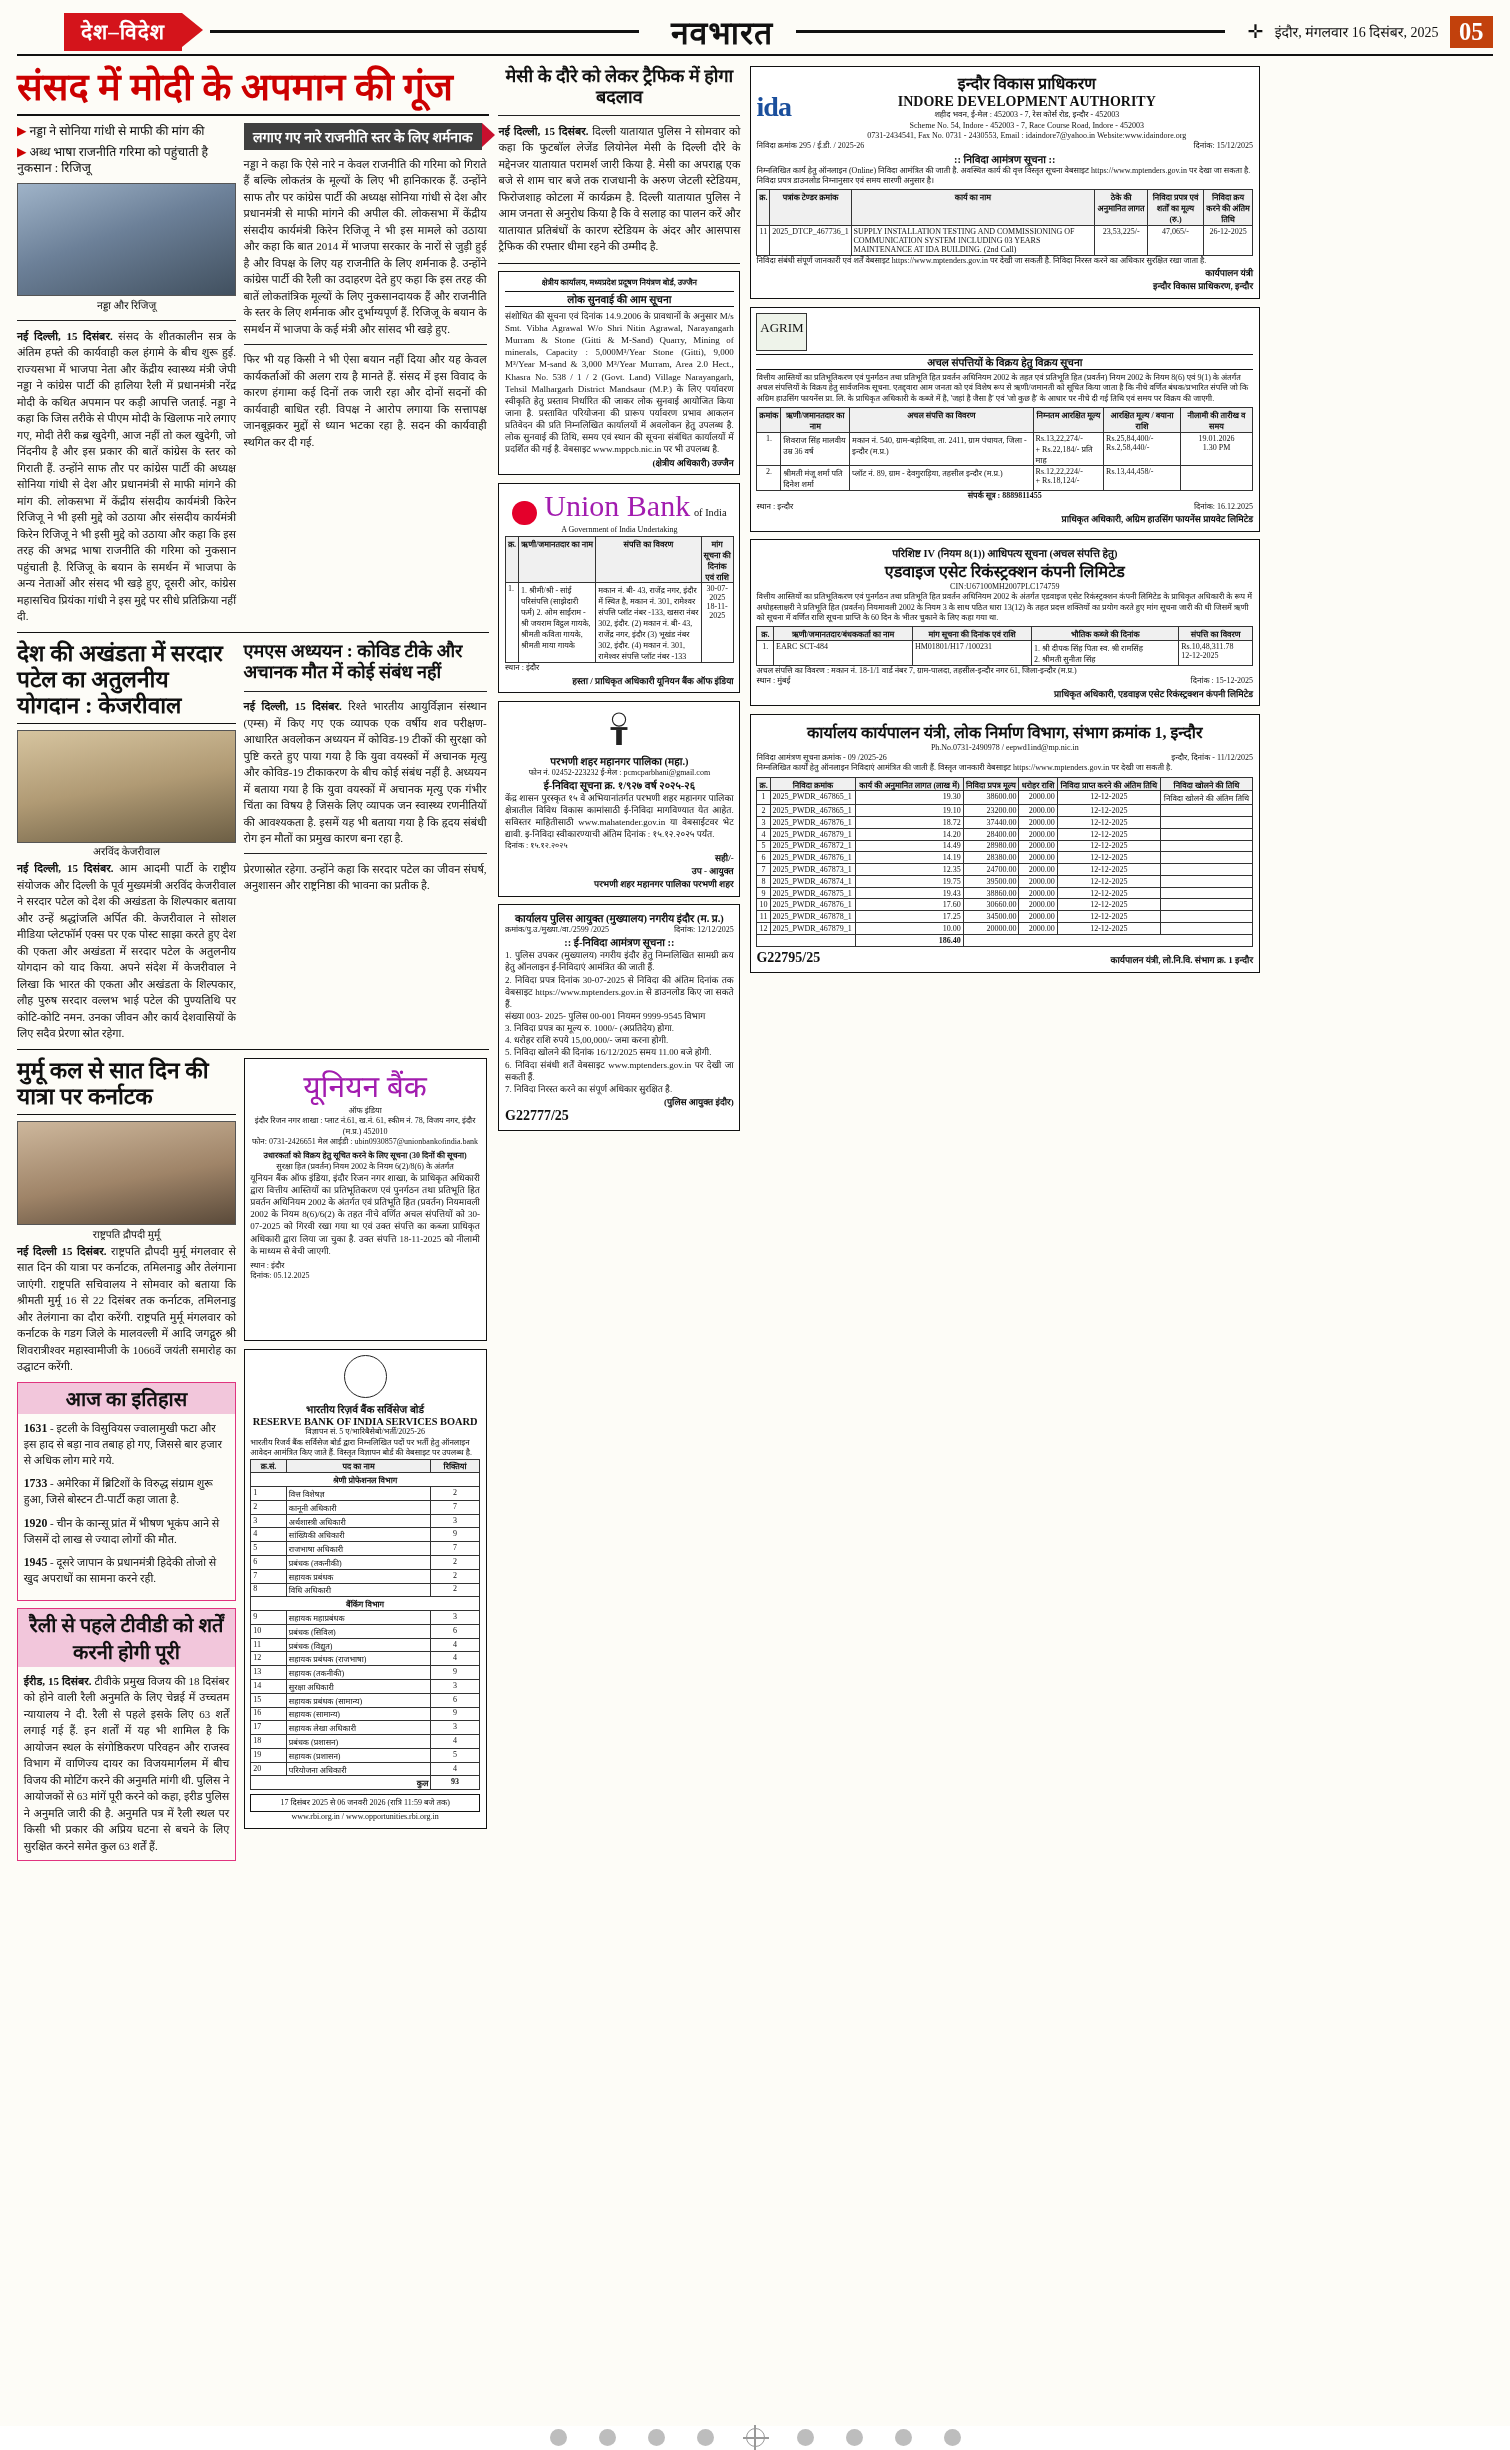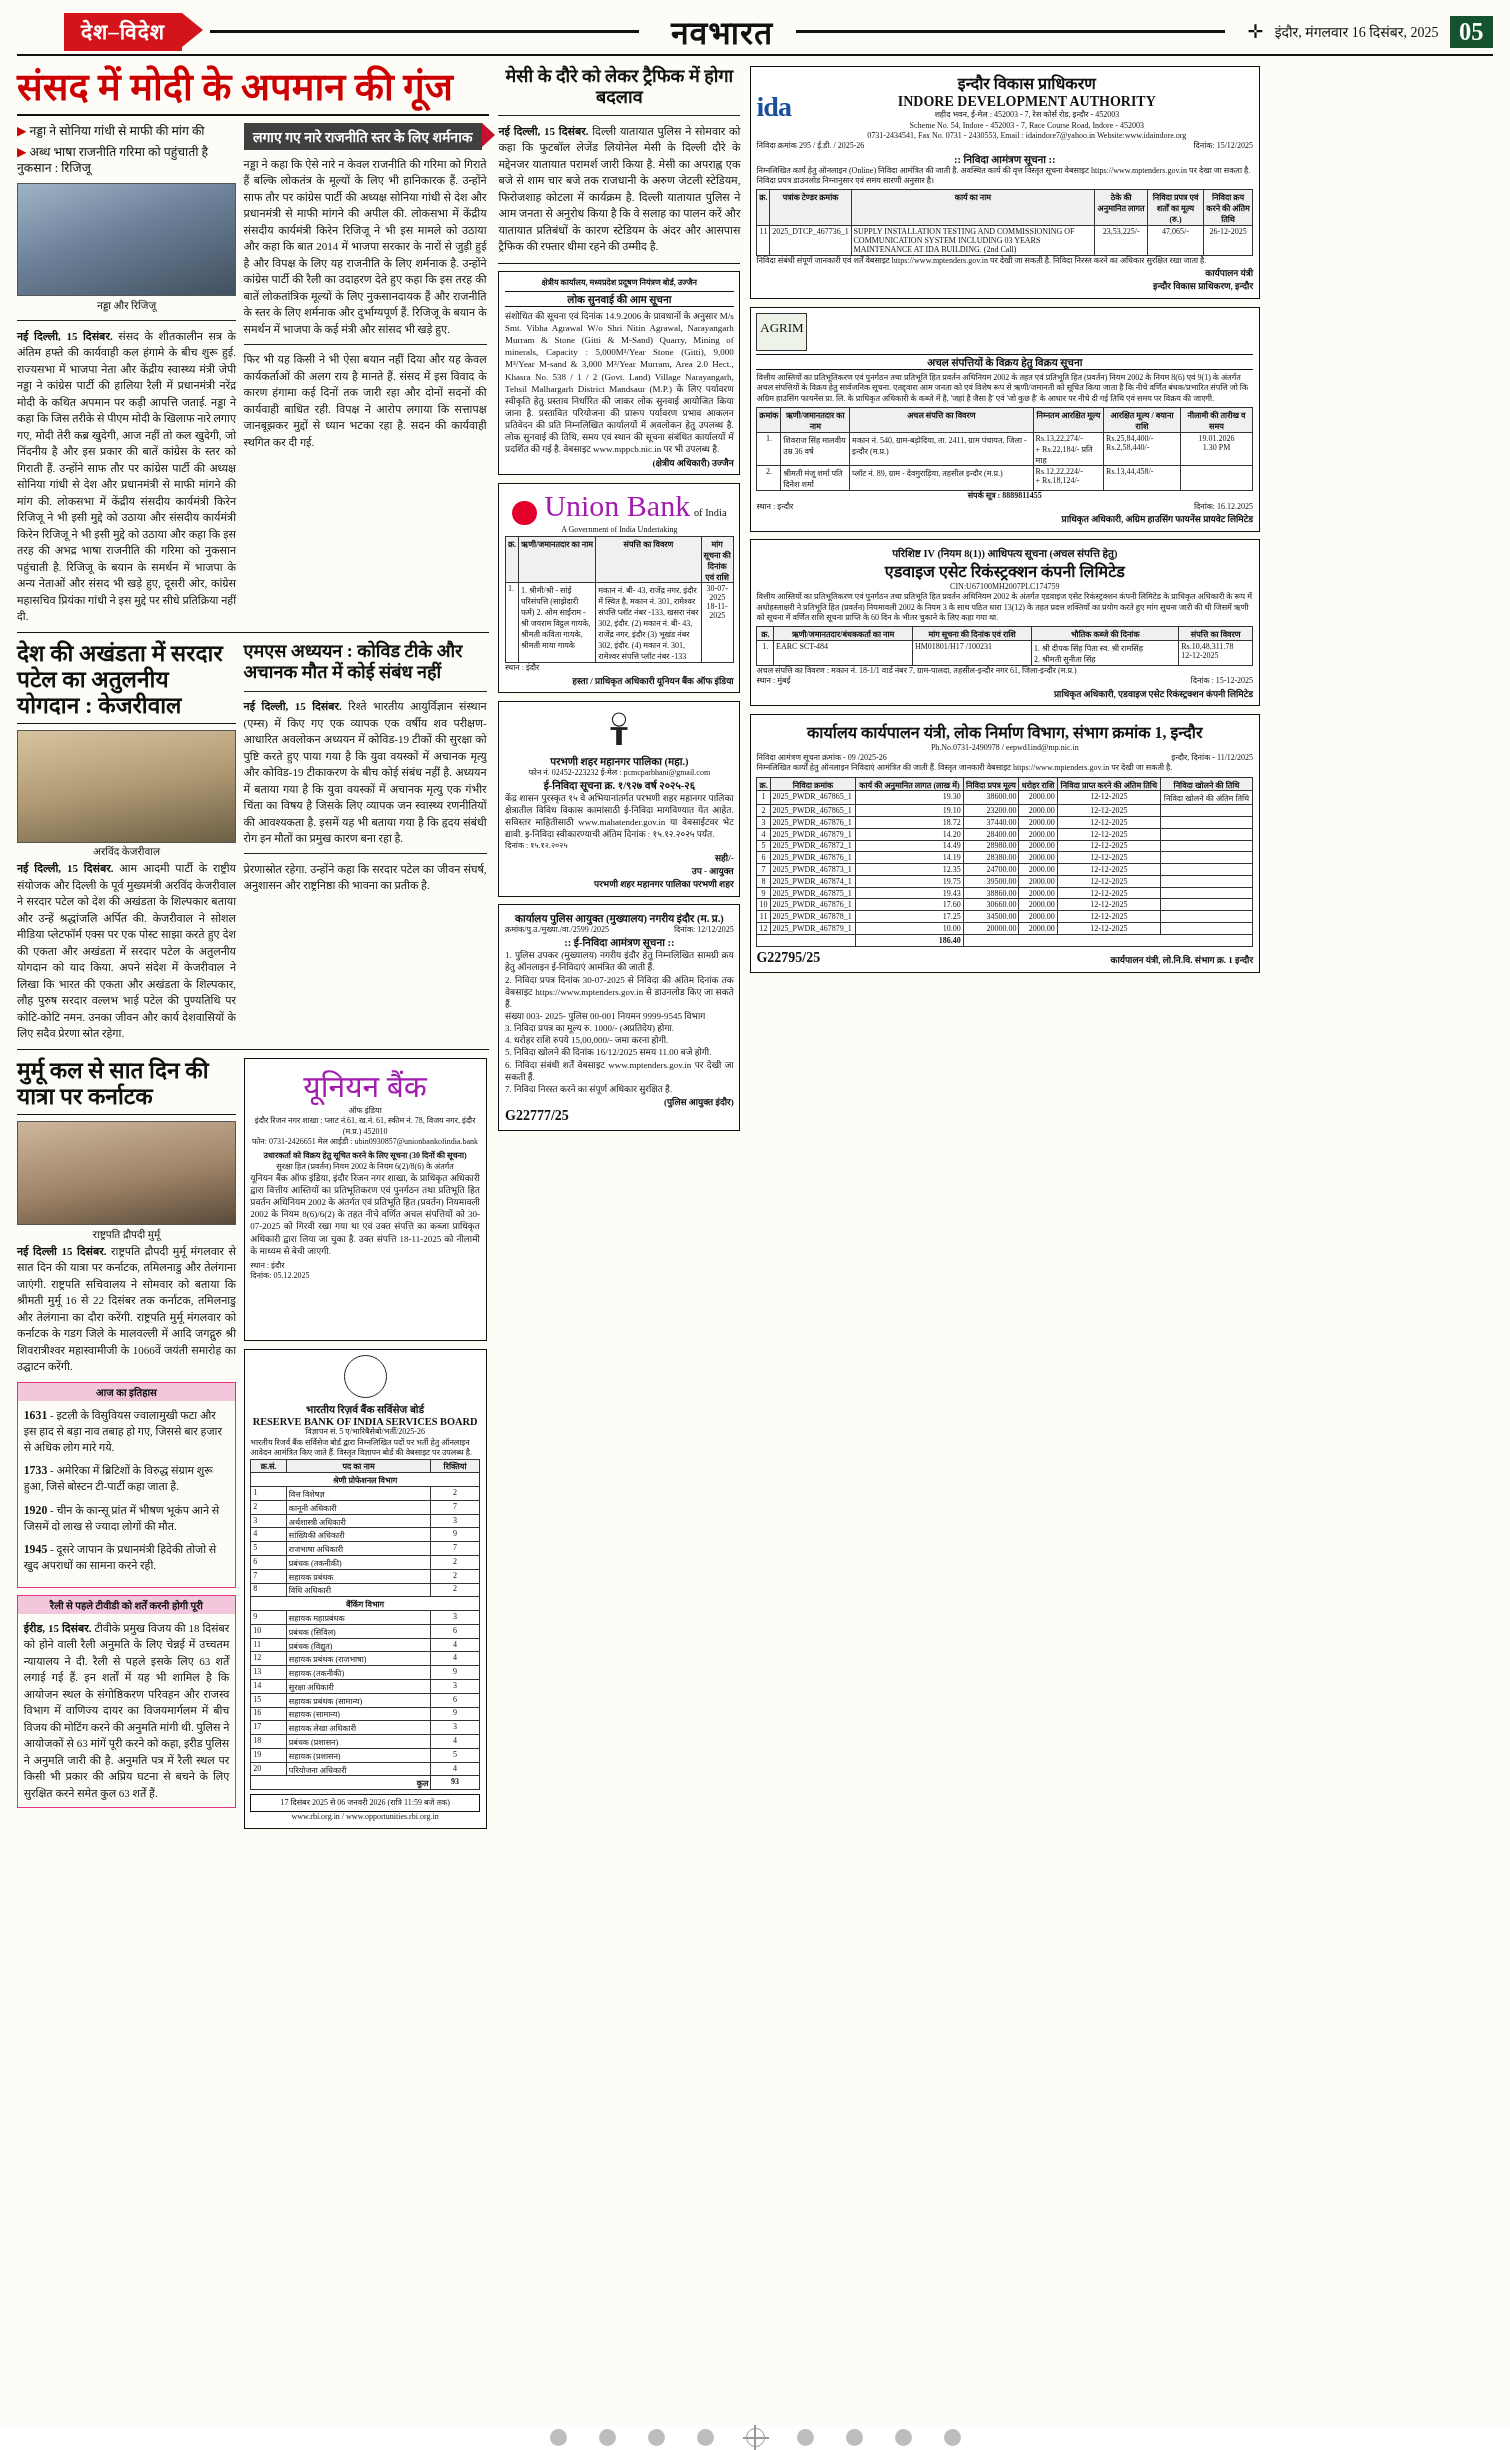--- a/index.html
+++ b/index.html
@@ -23,21 +23,21 @@
   .sec-tag:after {
     content:""; position:absolute; right:-21px; top:0;
     border-left:21px solid #d4141b; border-top:17px solid transparent; border-bottom:17px solid transparent;
   }
   .mast-rule { flex:1; height:2.8px; background:#111; margin:0 32px 0 28px; }
   .paper-name { font-size:32px; font-weight:bold; letter-spacing:0.9px; white-space:nowrap; }
   .mast-rule2 { flex:1; height:2.8px; background:#111; margin:0 22.7px; }
   .edition { font-size:14px; white-space:nowrap; }
   .plus { font-size:19px; margin-right:11.3px; }
   .pageno {
-    background:#14532d; color:#fff; font-size:24.5px; font-weight:bold;
+    background:#c2410c; color:#fff; font-size:24.5px; font-weight:bold;
     padding:1.9px 9.4px; margin-left:11.3px;
   }
 
   
   .cols { display:flex; gap:9.4px; margin-top:9.4px; }
   .col-d { width:242px; }
   .col-e { width:510px; }
 
   .headline-main {
     font-size:38px; font-weight:bold; color:#c00; line-height:1.12;
@@ -63,21 +63,21 @@
   }
 
   .sub-head { font-size:22.7px; font-weight:bold; line-height:1.15; border-bottom:1.9px solid #111; padding-bottom:3.8px; }
   .sub-head-sm { font-size:18px; font-weight:bold; line-height:1.2; }
   .body-text { font-size:11px; line-height:1.5; text-align:justify; }
   .dateline { font-weight:bold; }
   hr.thin { border:0; border-top:0.9px solid #222; margin:6.6px 0; }
   hr.thick { border:0; border-top:1.9px solid #111; margin:7.6px 0; }
 
   .pinkbox { border:1.9px solid #e0347f; padding:5.7px; margin-top:7.6px; }
-  .pinkbox .t { background:#f2c6db; font-weight:bold; font-size:10px; text-align:center; padding:1.9px; margin:-5.7px -5.7px 5.7px -5.7px; }
+  .pinkbox .t { background:#f2c6db; font-weight:bold; font-size:20px; text-align:center; padding:1.9px; margin:-5.7px -5.7px 5.7px -5.7px; }
   .pinkbox ul { margin:0; padding-left:0; list-style:none; font-size:11px; line-height:1.45; }
   .pinkbox li { margin-bottom:6.6px; }
   .pinkbox li b { font-size:11.8px; }
 
   
   .ad { border:0.9px solid #111; padding:5.7px; margin-bottom:7.6px; background:#fff; }
   .ad-title { font-size:16px; font-weight:bold; text-align:center; }
   .ad-sub { font-size:10.4px; text-align:center; }
   .ad-text { font-size:9px; line-height:1.35; text-align:justify; }
   .ad-small { font-size:8px; line-height:1.3; }

